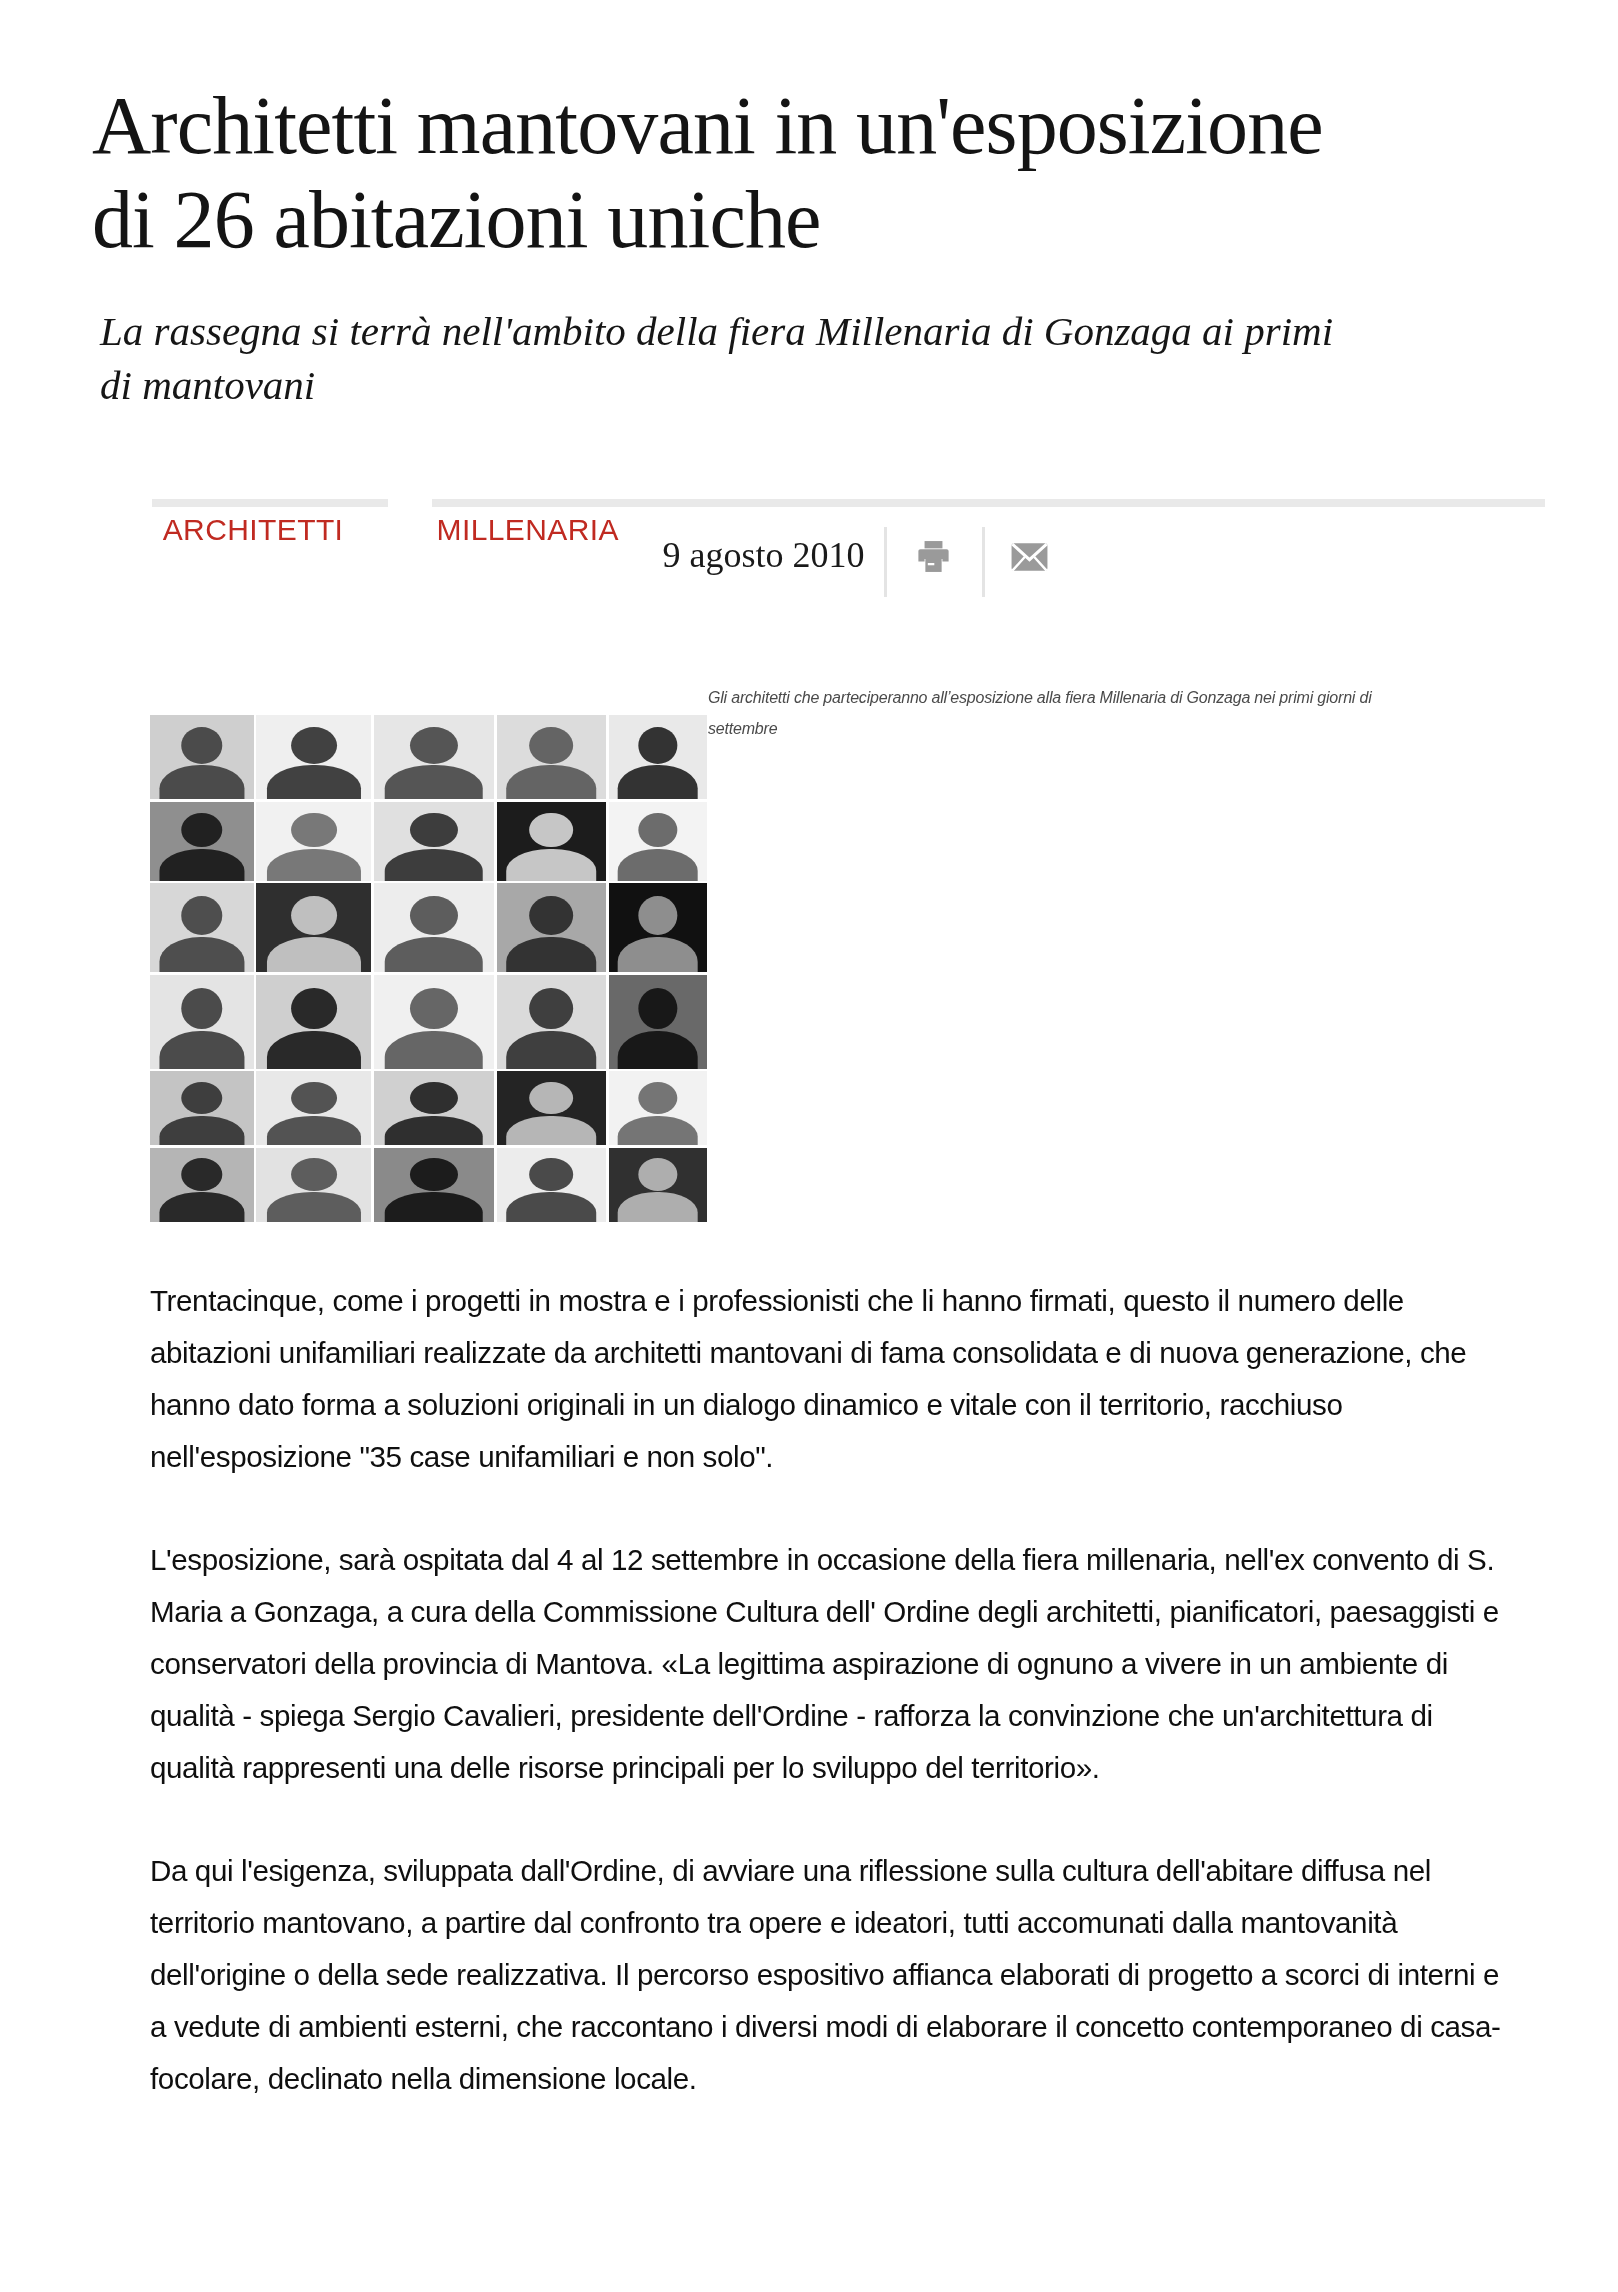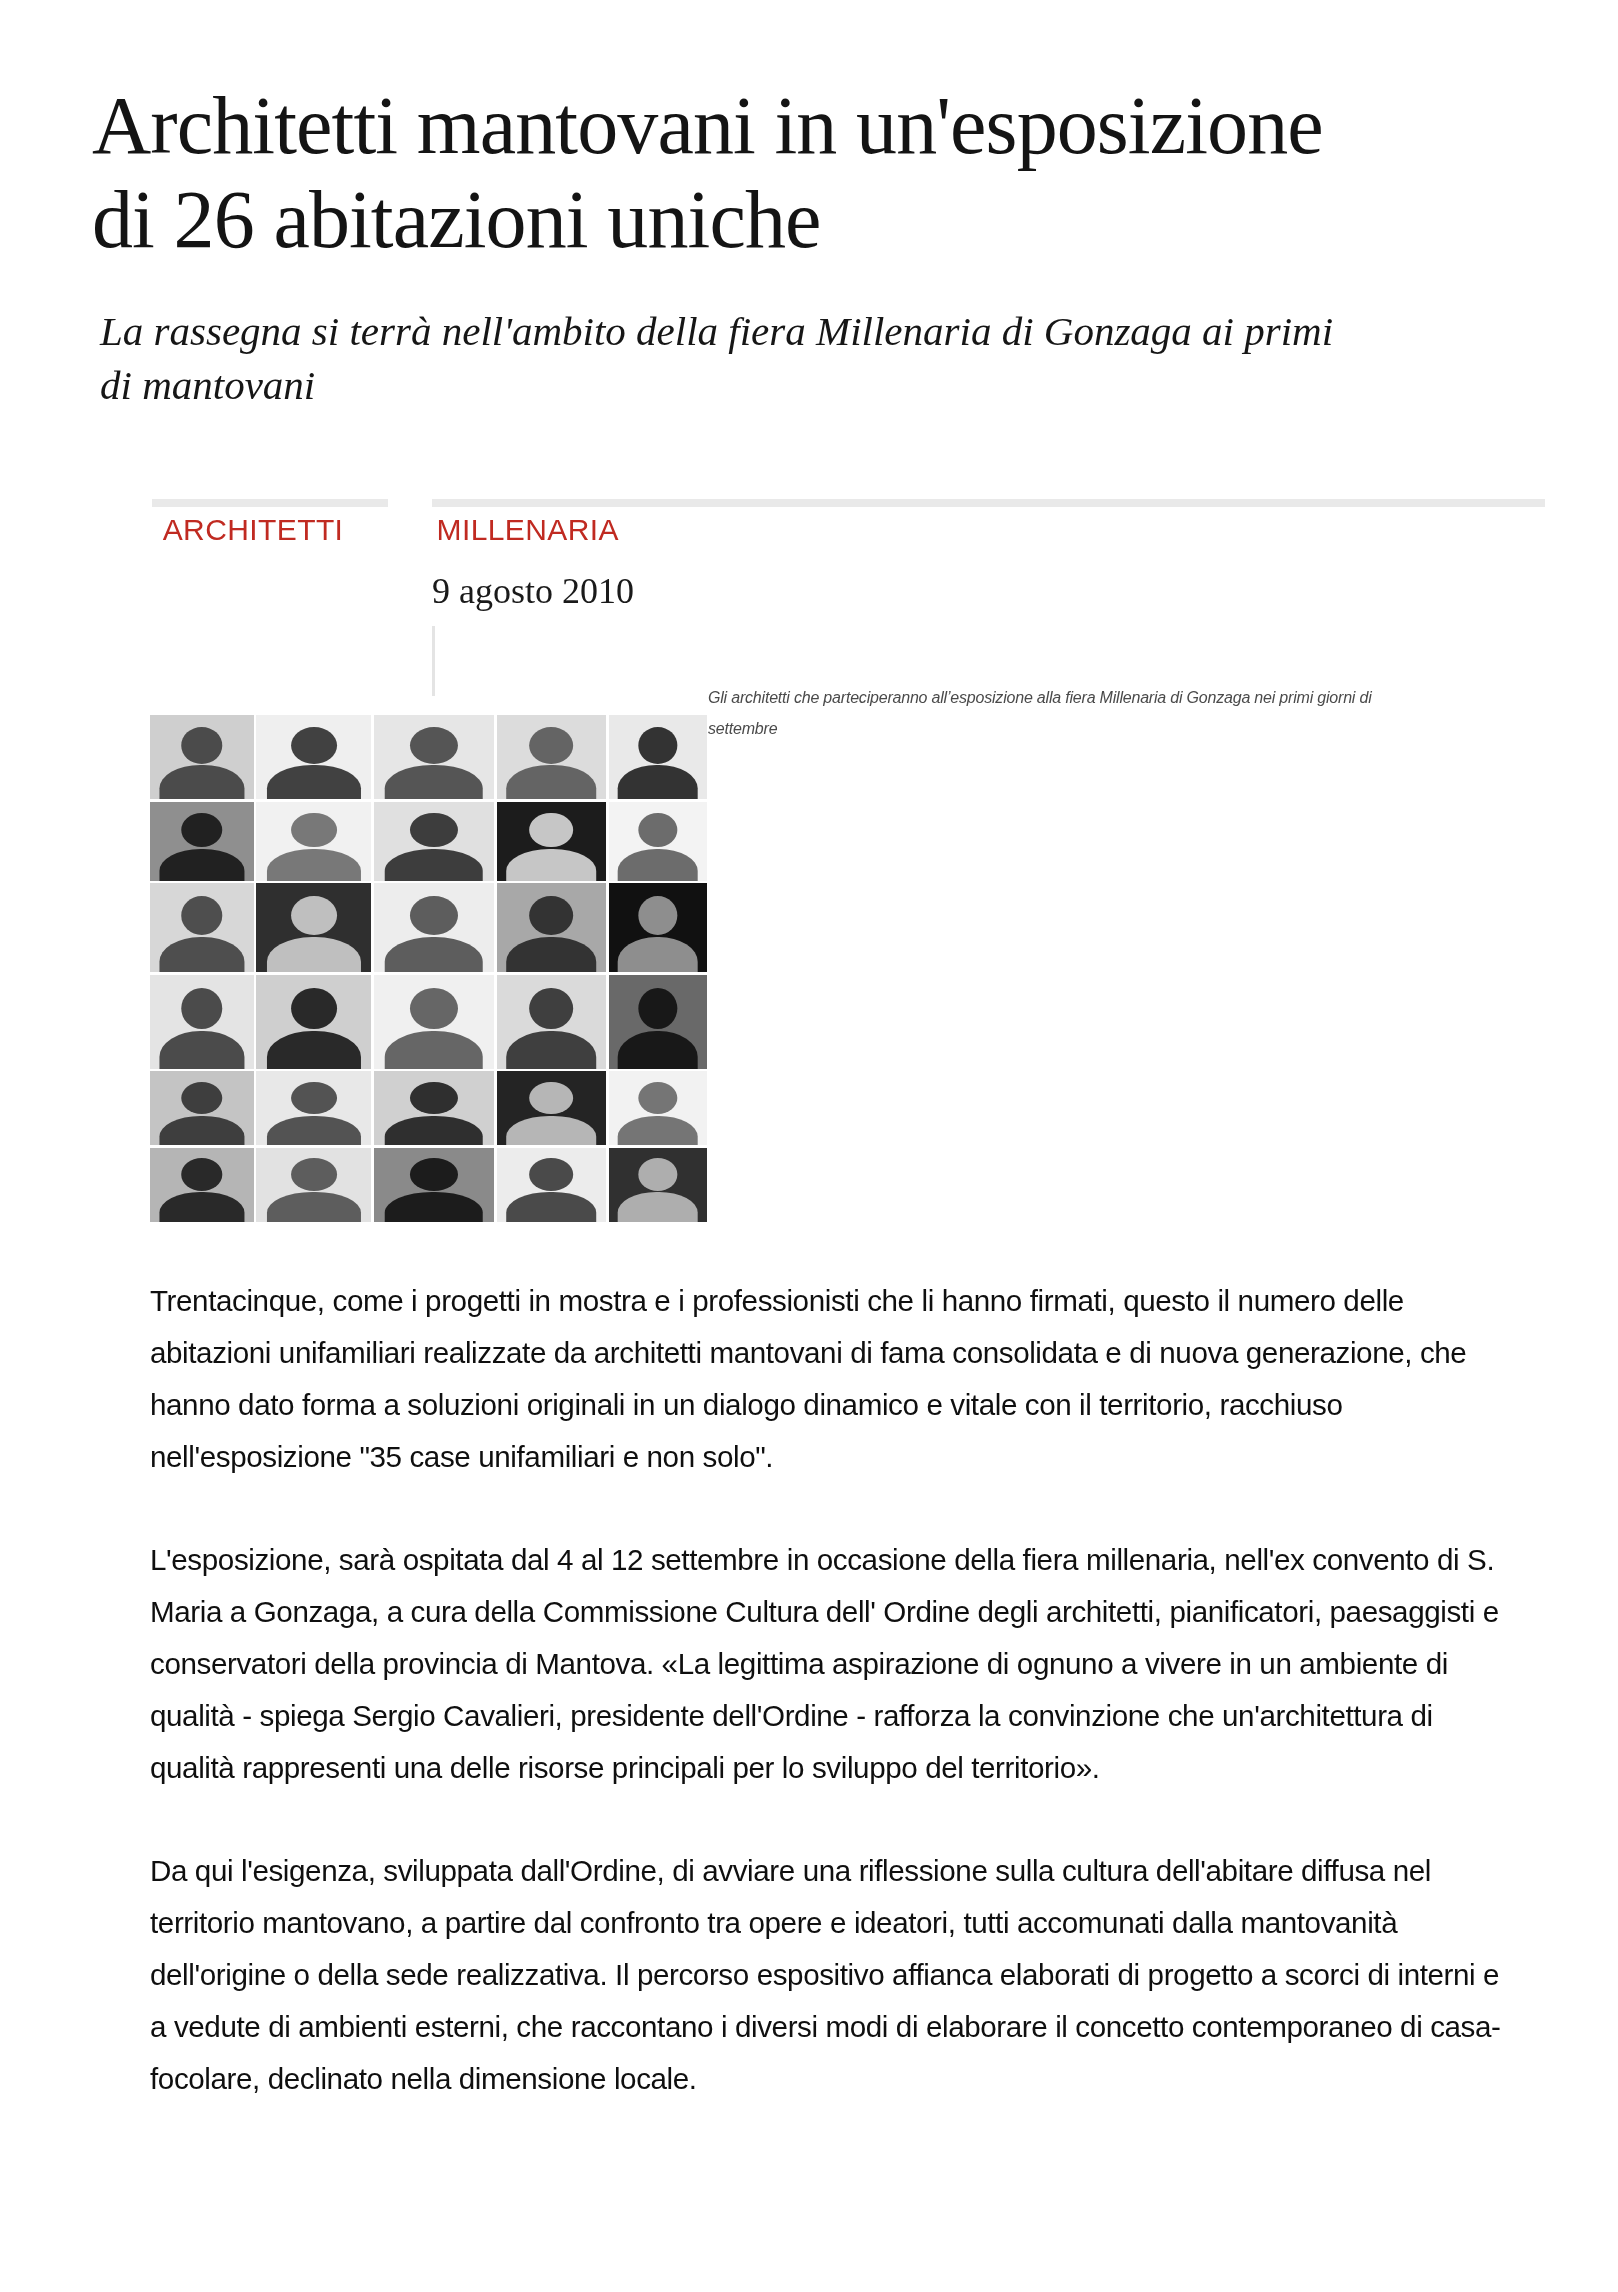--- a/index.html
+++ b/index.html
@@ -26,21 +26,21 @@
   
   .meta-row{position:absolute;left:152px;top:453px;width:1393px;display:flex;align-items:flex-start;margin-top:46px;}
   .tag-block{width:236px;margin-right:44px;flex:none;}
   .meta-main{flex:1;}
   .tag-topbar{height:8px;background:#e9e9e9;margin-bottom:5.4px;}
   .tag{
     display:inline-block;color:#c02a21;text-decoration:none;
     font-size:30px;font-weight:400;letter-spacing:0.4px;line-height:36px;
     padding-left:10.7px;
   }
-  .meta-inner{display:flex;align-items:flex-start;flex-direction:column;}
+  .meta-inner{display:flex;align-items:flex-start;}
   .meta-inner .tag{flex:none;width:226px;padding-left:4.5px;}
   .article-date{
     font-family:"Liberation Serif",serif;font-size:36px;color:#1a1a1a;
     margin-top:21.5px;flex:none;
   }
   .icon-divider{width:2.7px;height:70px;background:#e4e4e4;margin-top:14.3px;flex:none;}
   .icon-btn{
     width:39px;height:39px;margin-top:25px;flex:none;display:flex;
     align-items:center;justify-content:center;cursor:pointer;background:none;border:none;padding:0;
   }

